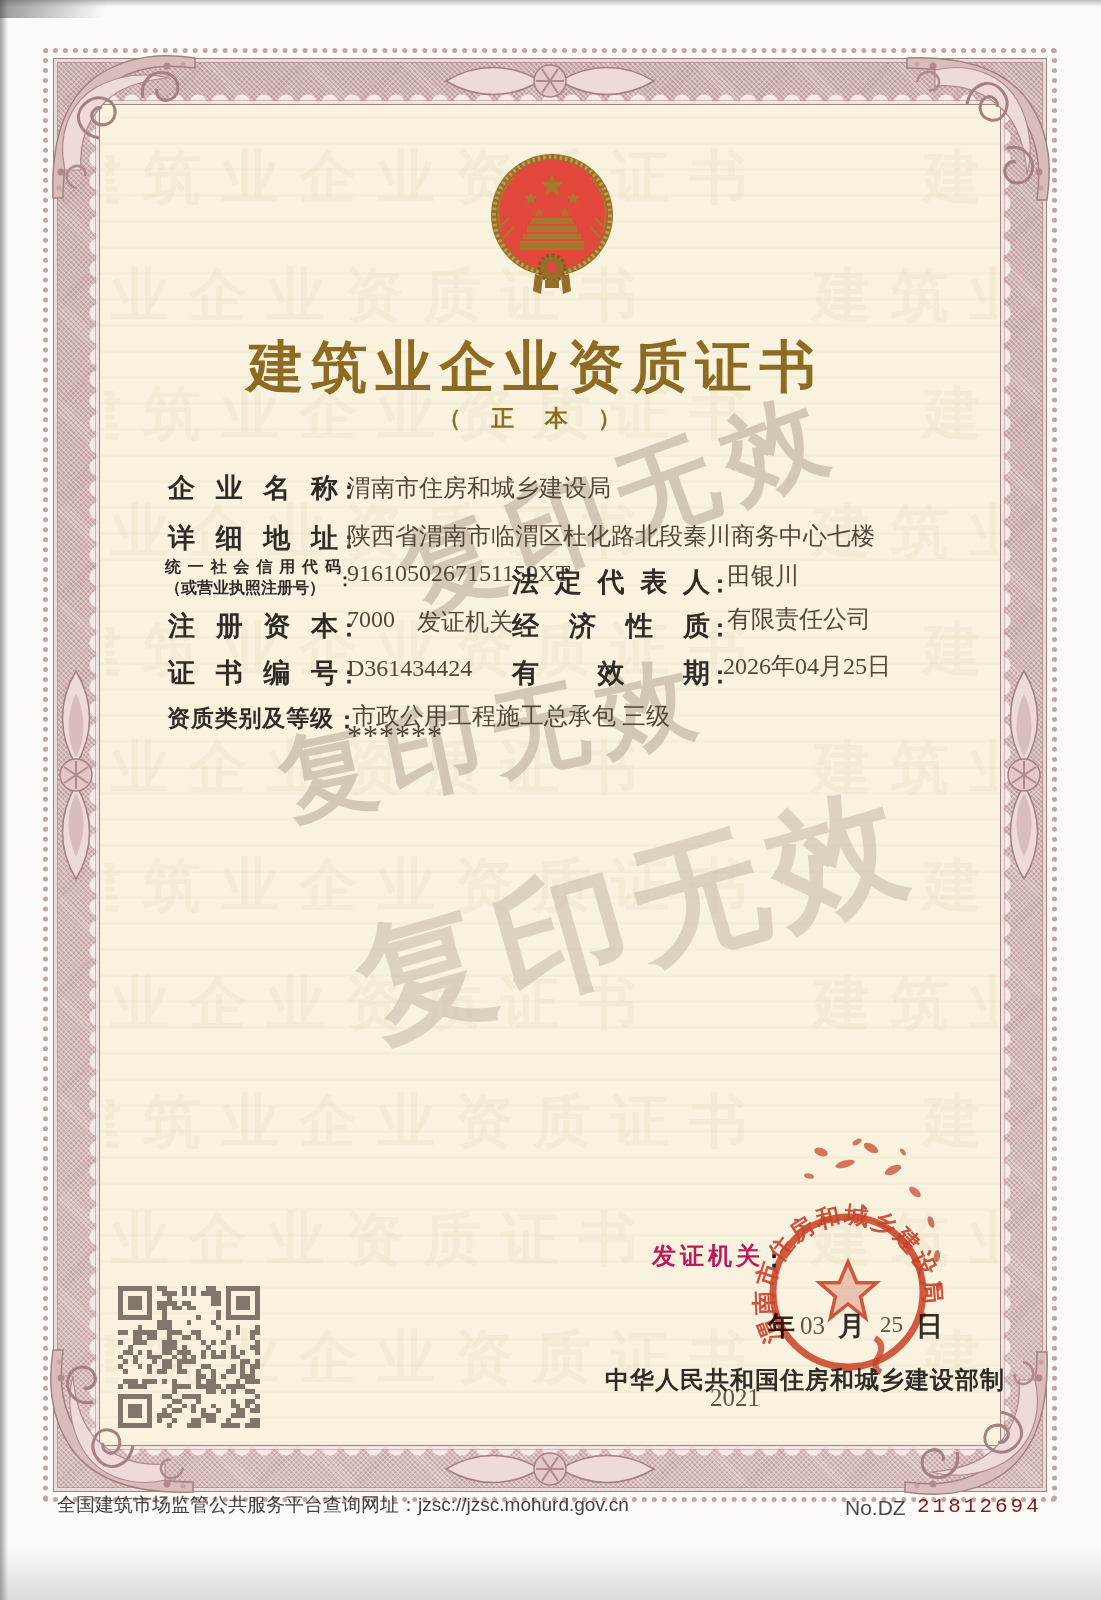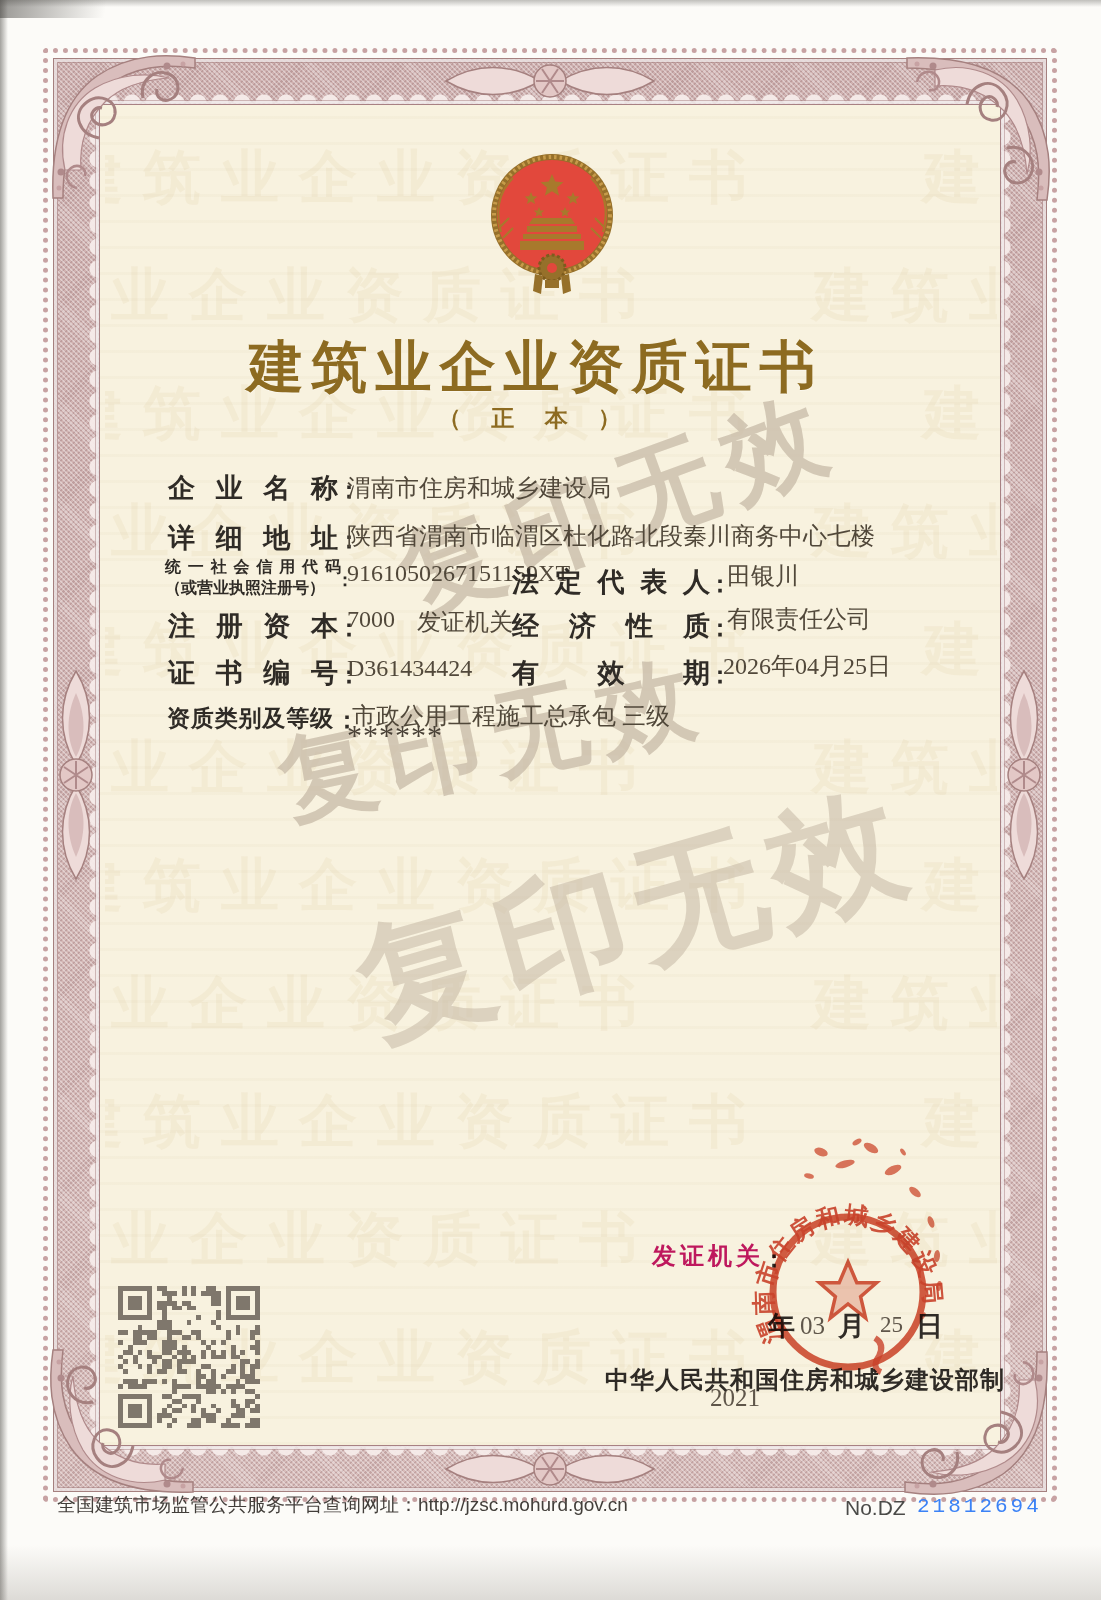--- a/index.html
+++ b/index.html
@@ -73,21 +73,21 @@
   .small-lbl{left:165px;width:176px;color:#2f2b26;font-weight:bold;font-size:16px;line-height:21px;}
   .small-lbl .js-justify{display:flex;justify-content:space-between;}
   
   .issuer{left:652px;top:1240px;font-size:24px;font-weight:bold;letter-spacing:4px;color:#be185d;}
   .dpart{color:#2f2b26;font-weight:bold;font-size:27px;}
   .dnum{color:#5f564a;font-family:"Liberation Serif", serif;font-size:25px;}
   .made{left:605px;top:1364px;font-size:24px;font-weight:bold;letter-spacing:1px;color:#2f2b26;}
   
   .query{left:57px;top:1492px;font-size:19px;color:#423e3a;}
   .serial-prefix{left:845px;top:1496px;font-size:21px;color:#4a4a48;}
-  .serial-no{left:917px;top:1495px;font-size:21px;letter-spacing:3px;color:#3b82f6;
+  .serial-no{left:917px;top:1495px;font-size:21px;letter-spacing:3px;color:#7f1d1d;
     font-family:"Liberation Mono", monospace;}
   
   .seal{left:725px;top:1130px;width:240px;height:290px;mix-blend-mode:multiply;}
   .qr{left:118px;top:1286px;width:142px;height:142px;}
 </style>
 </head>
 <body>
 
 <svg width="0" height="0" style="position:absolute">
   <defs>
@@ -608,20 +608,20 @@
     <ellipse cx="198" cy="186" rx="4" ry="2" transform="rotate(120 198 186)"></ellipse>
   </g>
   <circle cx="123" cy="162" r="75" fill="none" stroke="#d04a31" stroke-width="7" opacity="0.88"></circle>
   <path d="M123,132 l8.8,20.7 19.7,0 -15.9,13.9 5,21.4 -17.6,-14 -17.6,14 5,-21.4 -15.9,-13.9 19.7,0 Z" fill="rgba(210,76,51,0.30)" stroke="#d04a31" stroke-width="3.5" opacity="0.9"></path>
   <text font-size="24" font-weight="bold" fill="#cf4530" opacity="0.9" letter-spacing="2" font-family="Liberation Sans, sans-serif">
     <textPath href="#sealArc" startOffset="4">渭南市住房和城乡建设局</textPath>
   </text>
   <path d="M150,208 q10,6 4,18 q-8,12 2,16" fill="none" stroke="#cf4530" stroke-width="6" opacity="0.8"></path>
 </svg>
 
-<div class="abs query">全国建筑市场监管公共服务平台查询网址：http://jzsc.mohurd.gov.cn</div>
+<div class="abs query">全国建筑市场监管公共服务平台查询网址：jzsc://jzsc.mohurd.gov.cn</div>
 <div class="abs serial-prefix">No.DZ</div>
 <div class="abs serial-no">21812694</div>
 
 <div class="abs scan-left"></div>
 <div class="abs scan-top"></div>
 <div class="abs scan-corner"></div>
 <div class="abs scan-bottom"></div>
 
 </body></html>

